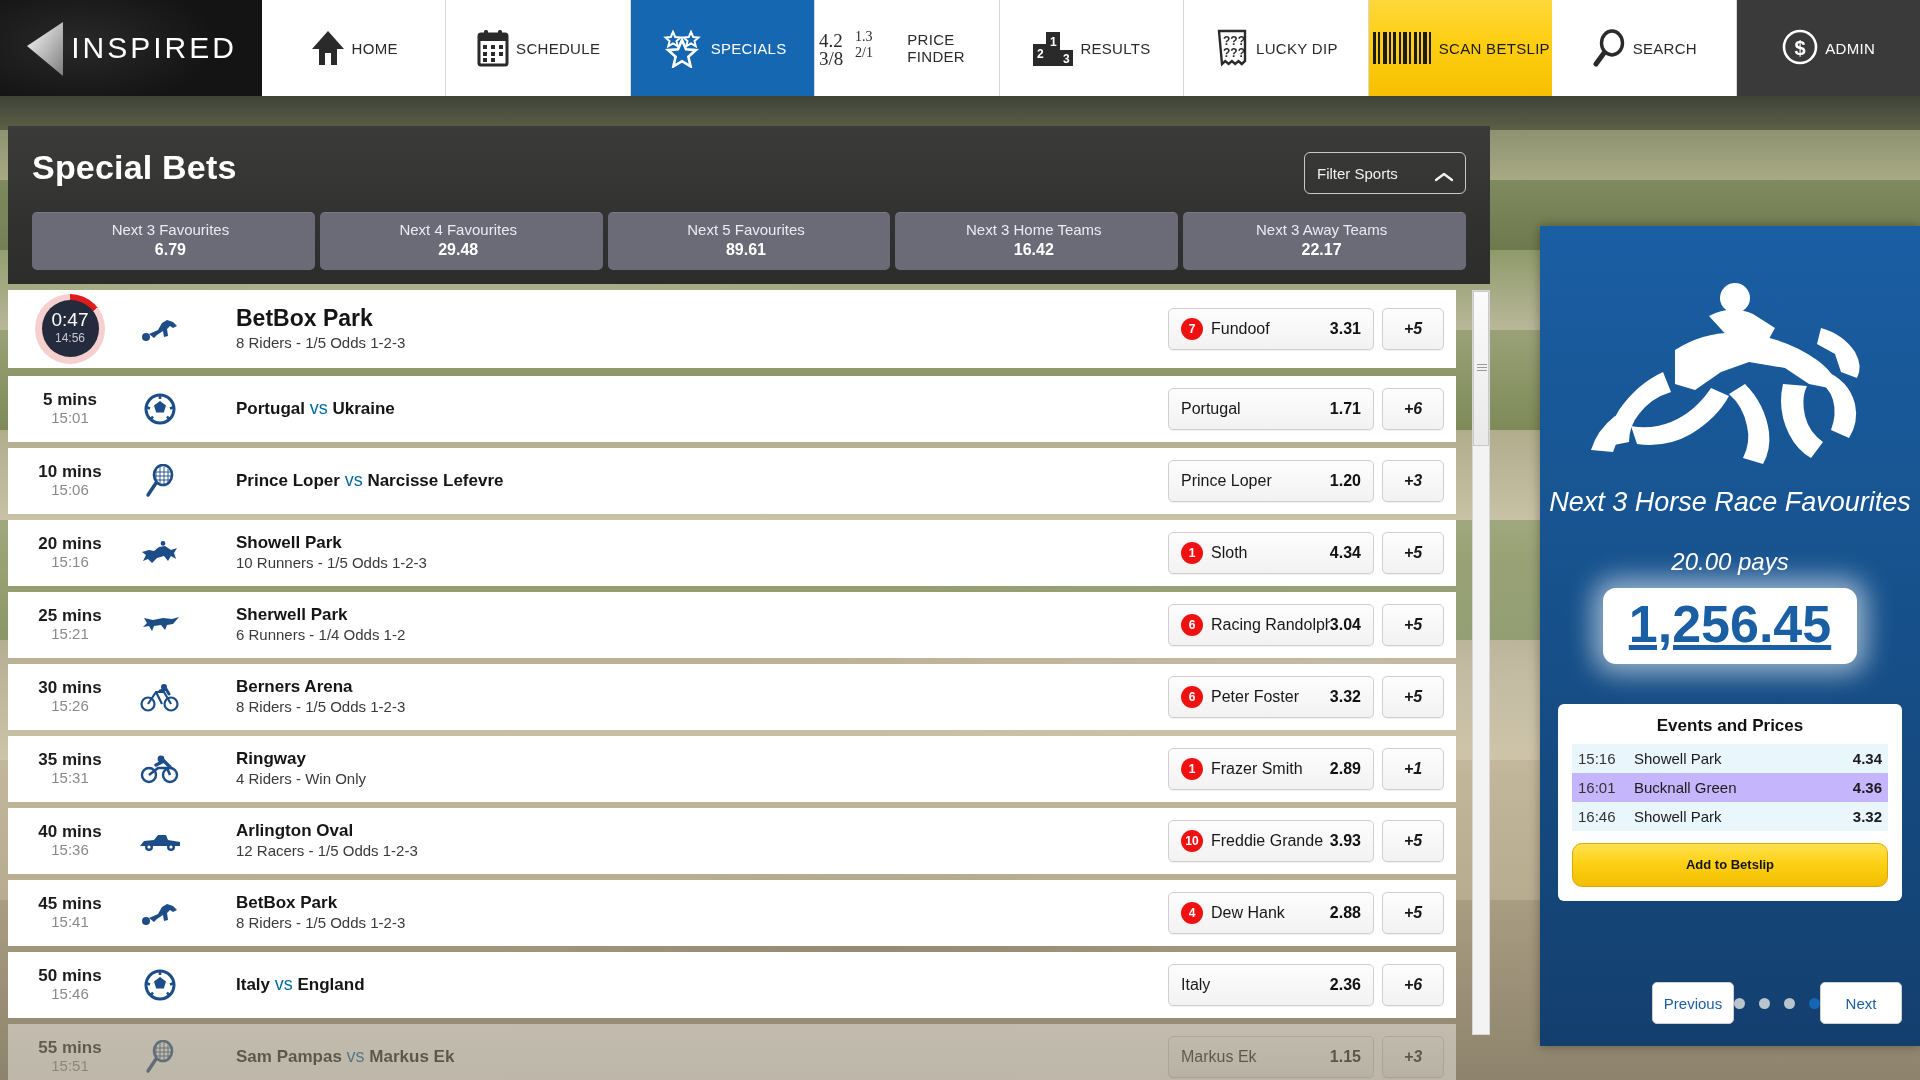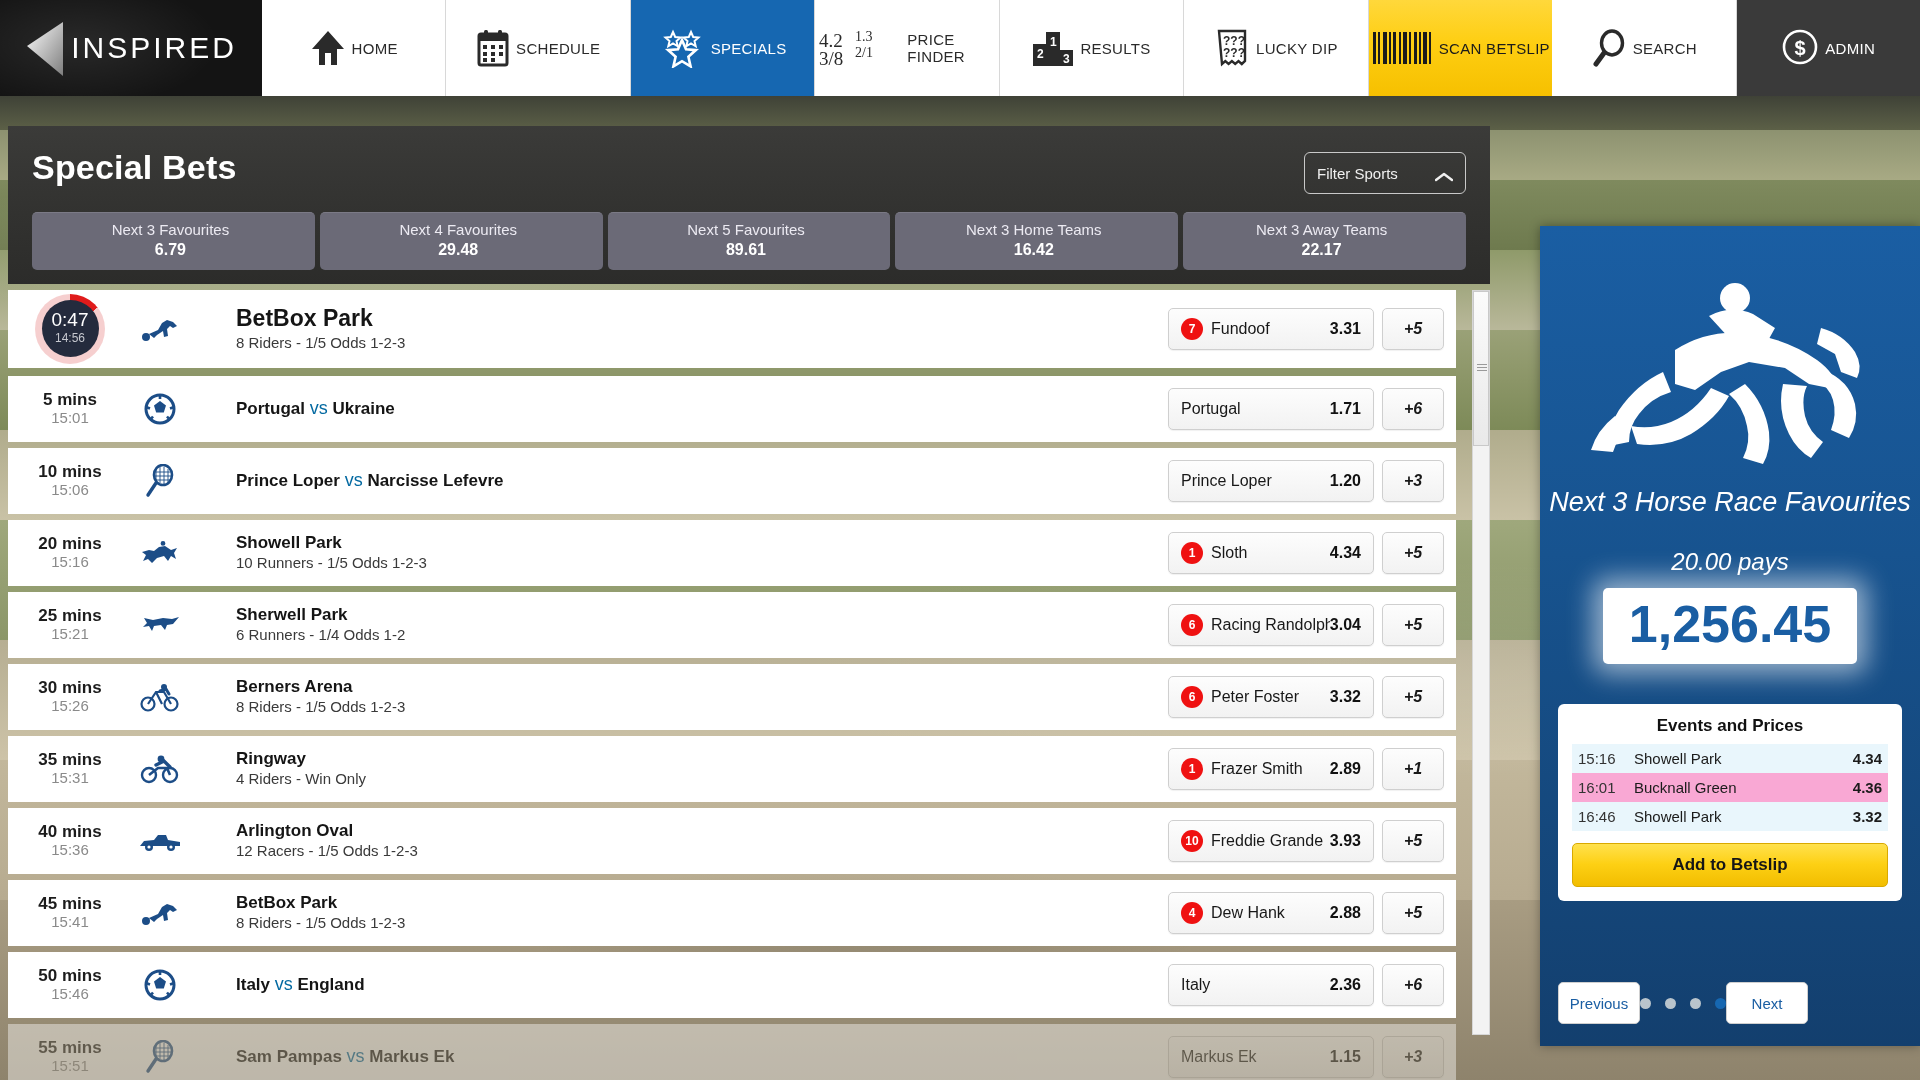--- a/index.html
+++ b/index.html
@@ -201,45 +201,46 @@
   }
   .promo-hero { margin-top: 50px; }
   .promo-head {
     color: #fff; font-style: italic; font-size: 27px; text-align: center;
     line-height: 1.25; margin-top: 16px; font-weight: 400;
   }
   .promo-pays { color: #fff; font-style: italic; font-size: 24px; margin-top: 28px; }
   .promo-amount-wrap { margin-top: 12px; position: relative; }
   .promo-amount {
     background: #fff; color: #1a5ea3; font-size: 52px; font-weight: bold;
-    padding: 6px 26px 10px 26px; border-radius: 5px;
+    padding: 6px 26px 10px 26px; border-radius: 13px;
     box-shadow: 0 0 26px 10px rgba(255,255,255,.55);
+    text-decoration: underline;
   }
   .promo-card {
     width: 344px; background: #fff; border-radius: 6px; margin-top: 40px;
     padding: 12px 14px 14px 14px;
   }
   .promo-card h3 { font-size: 17px; text-align: center; color: #111; margin-bottom: 8px; }
   .pp-row {
     display: flex; align-items: center; font-size: 15px; color: #1b1b1b;
     padding: 6px 6px; background: #e9f6fc;
   }
-  .pp-row.alt { background: #f9a8d4; }
+  .pp-row.alt { background: #c4b5fd; }
   .pp-time { width: 56px; color: #333; }
   .pp-name { flex: 1 1 auto; }
   .pp-odds { font-weight: bold; }
   .add-betslip {
-    margin-top: 12px; width: 100%; height: 44px; border: 1px solid #d9a900; border-radius: 5px;
+    margin-top: 12px; width: 100%; height: 44px; border: 1px solid #d9a900; border-radius: 10px;
     background: linear-gradient(180deg,#ffe14d 0%, #fdd014 48%, #f2bd00 100%);
-    font-size: 17px; font-weight: bold; color: #161616; cursor: pointer;
+    font-size: 13px; font-weight: bold; color: #161616; cursor: pointer;
     display:flex; align-items:center; justify-content:center;
   }
   .promo-nav {
     margin-top: auto; margin-bottom: 22px; width: 344px;
-    display: flex; align-items: center; justify-content: flex-start;
+    display: flex; align-items: center; justify-content: flex-end;
   }
   .pnav-btn {
     width: 82px; height: 42px; background: #fff; border: 1px solid #cfcfcf; border-radius: 5px;
     color: #1a5ea3; font-size: 15px; display:flex; align-items:center; justify-content:center;
     cursor: pointer;
   }
   .dots { display: flex; gap: 14px; }
   .dot { width: 11px; height: 11px; border-radius: 50%; background: #b9c4cc; }
   .dot.on { background: #1667b1; }
 </style>

